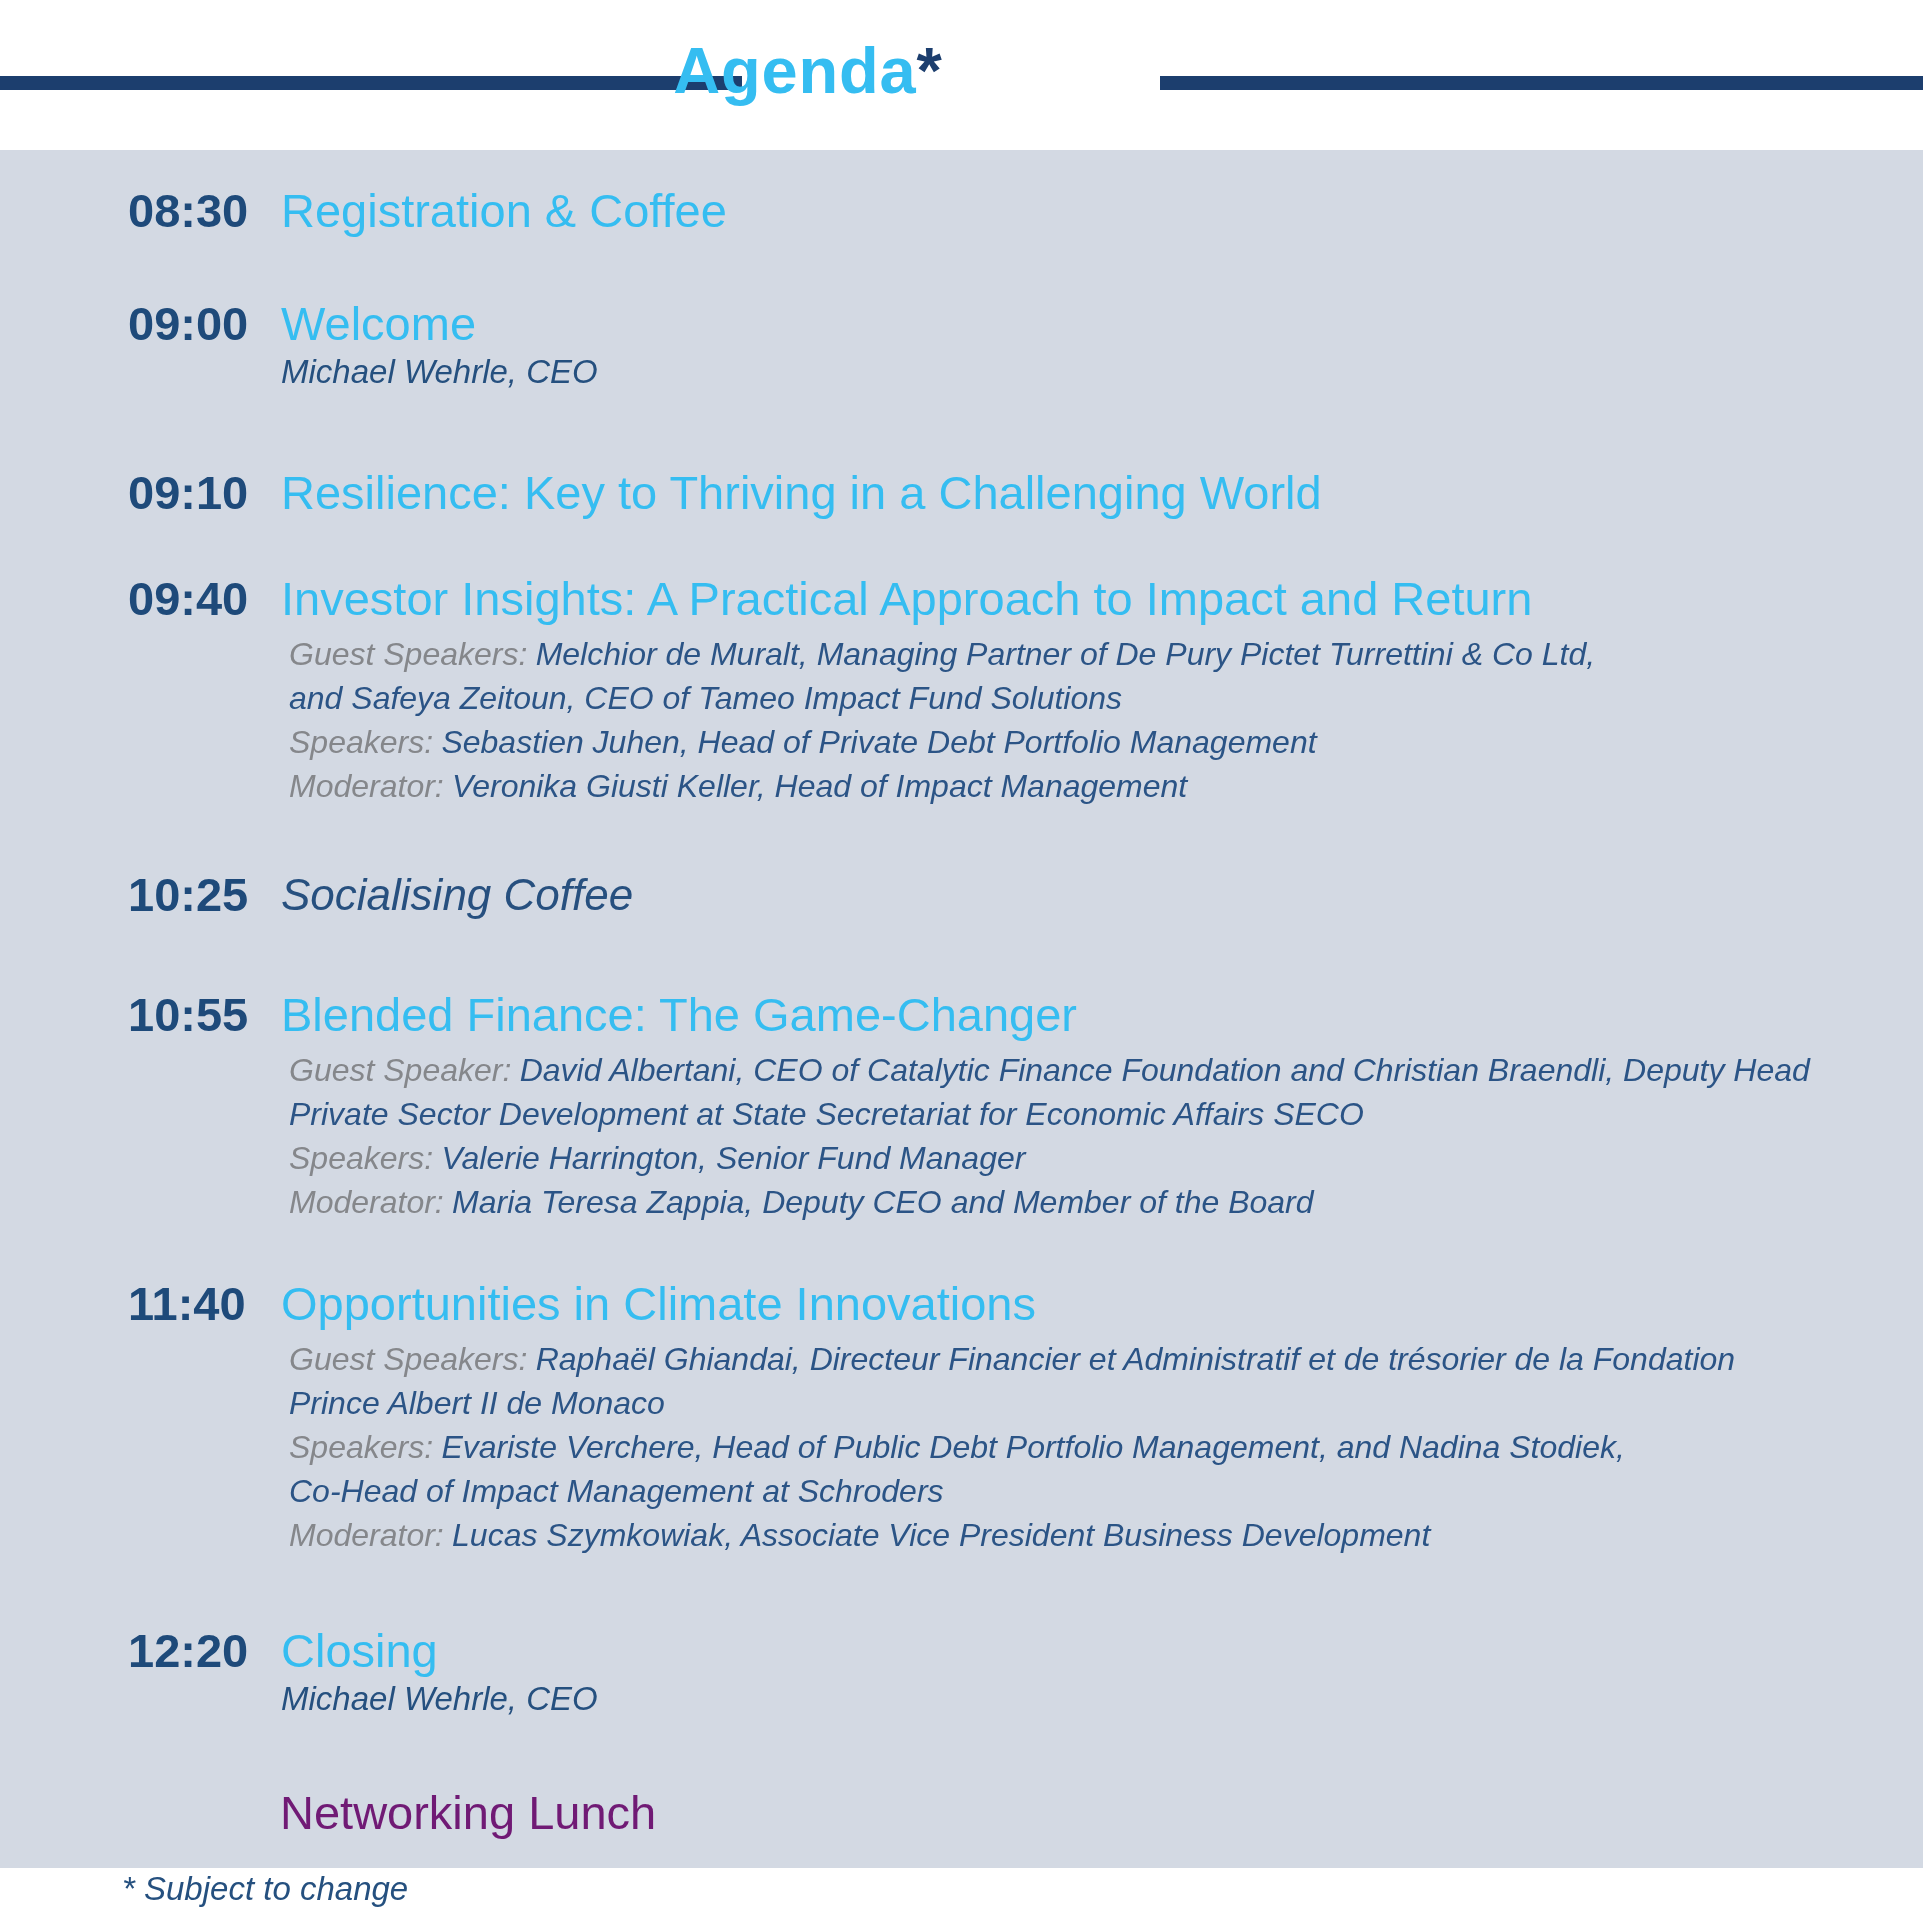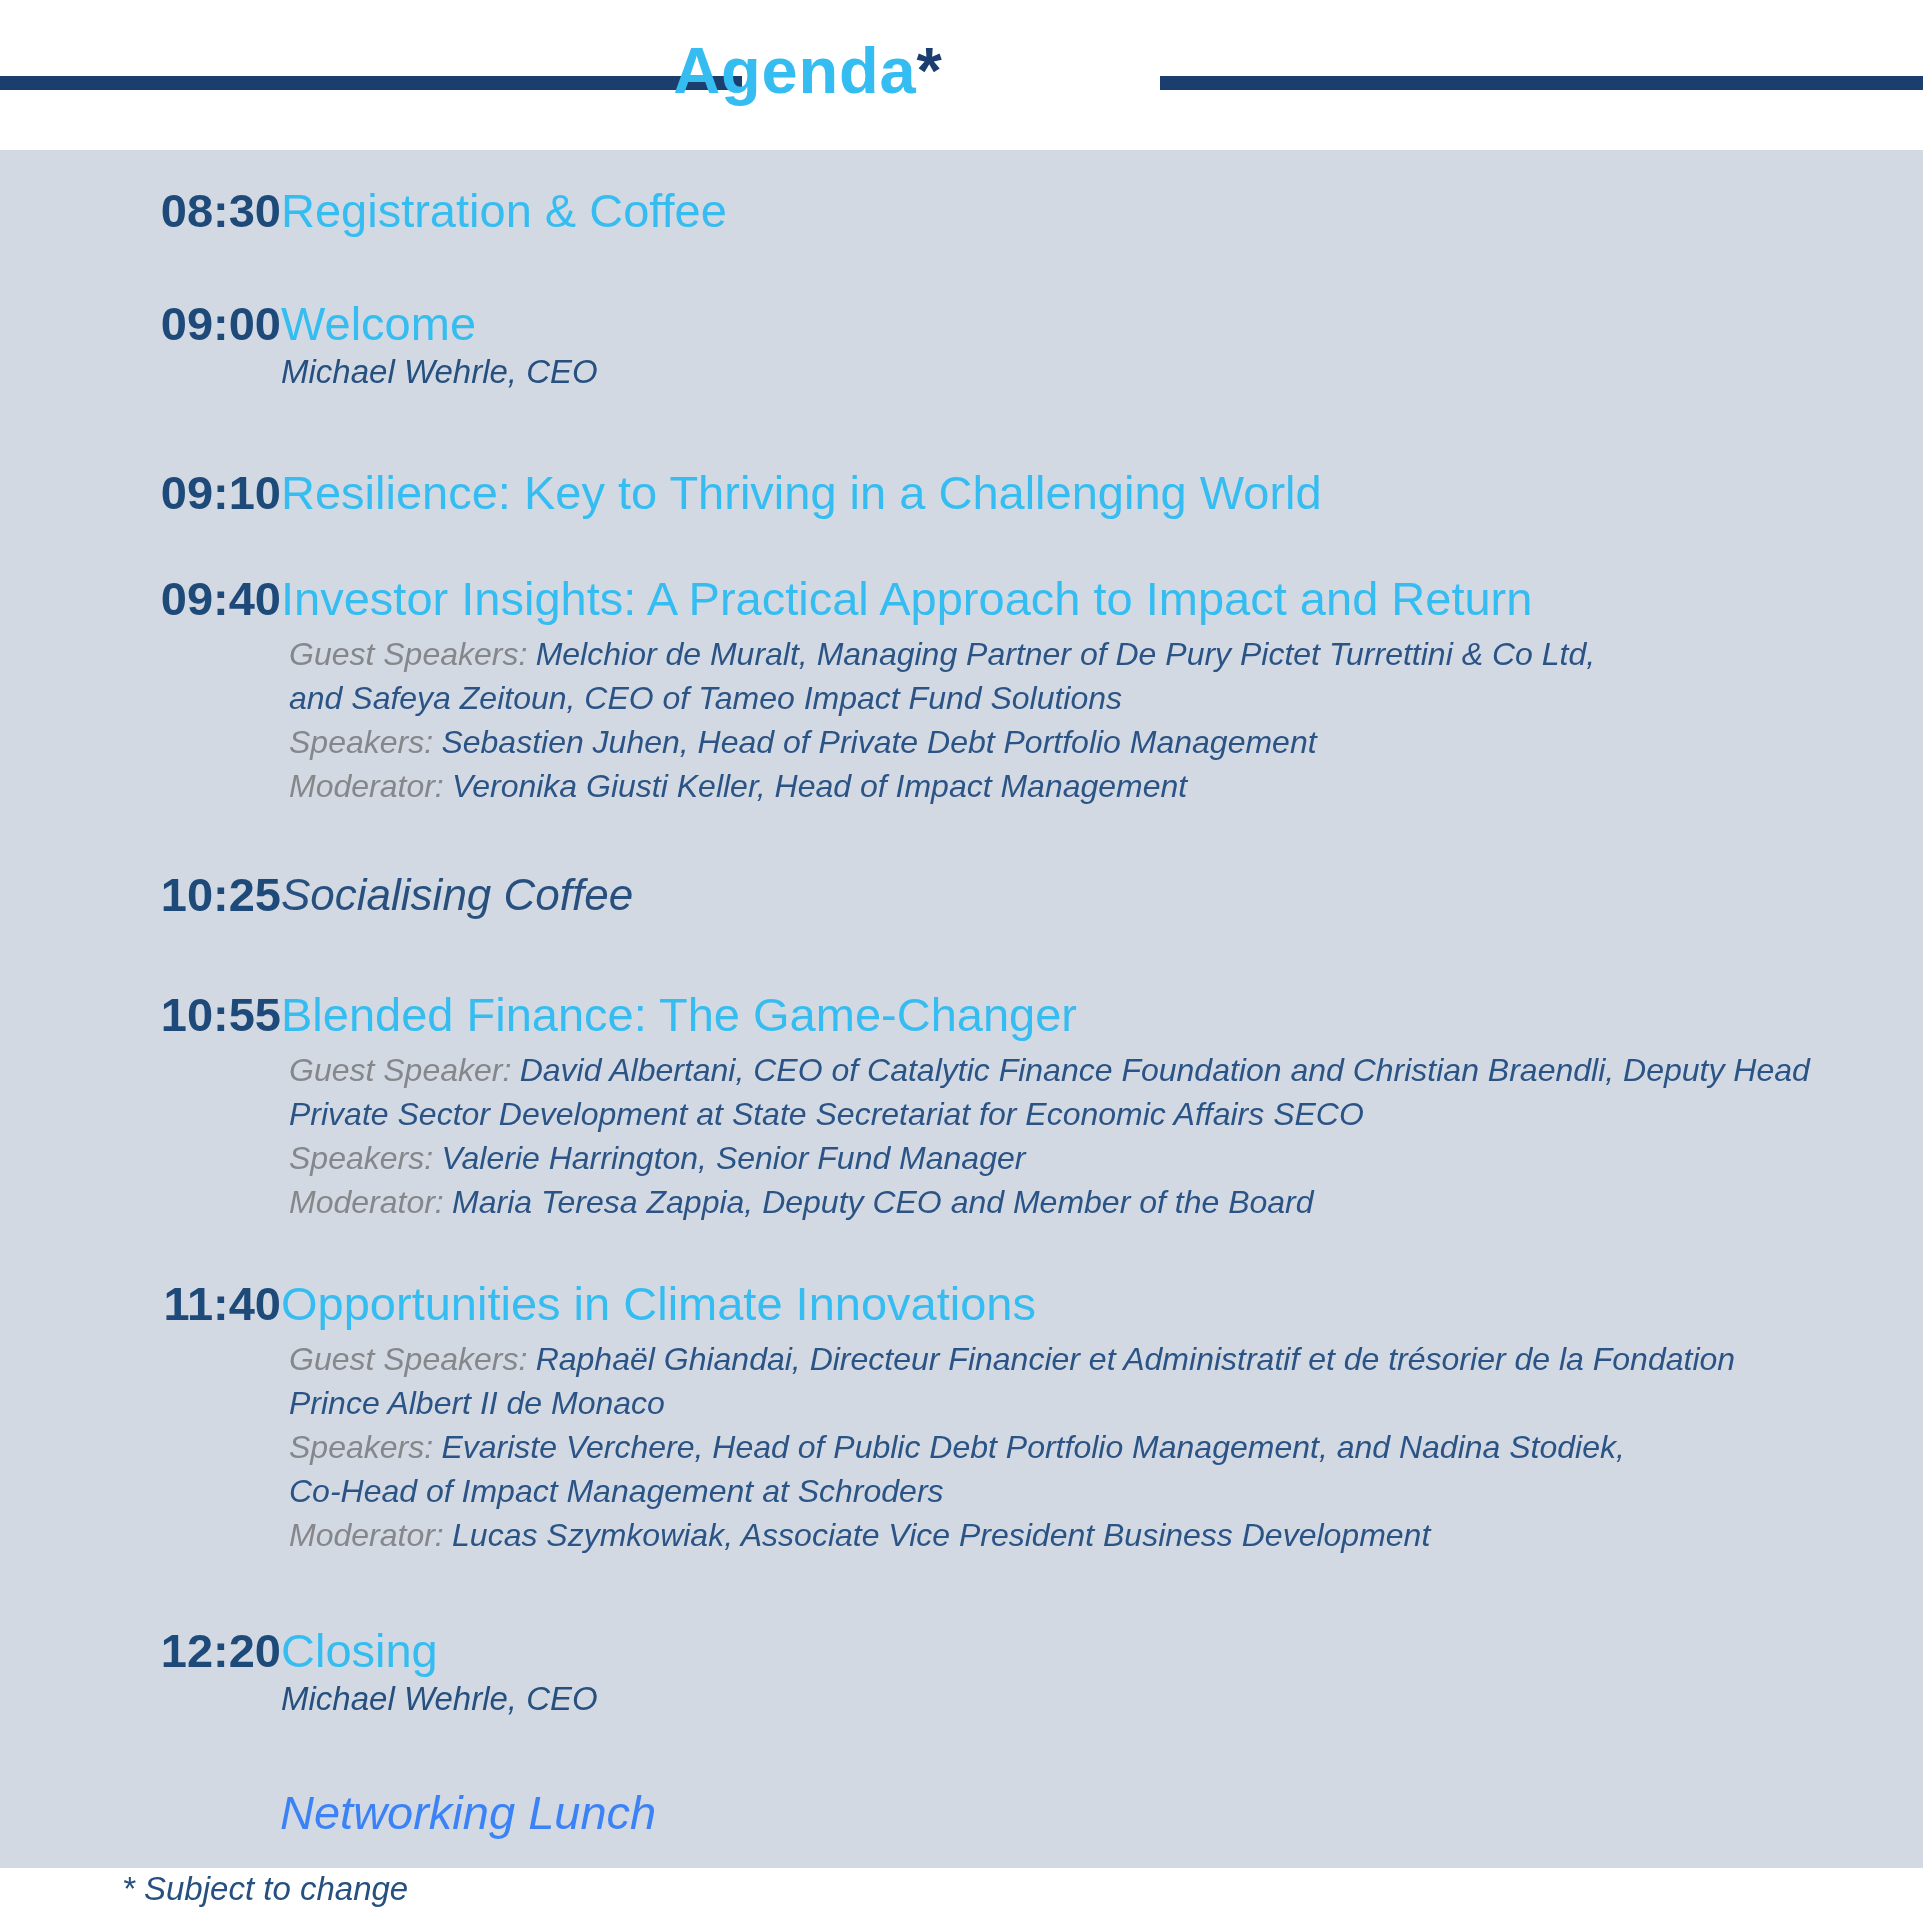--- a/index.html
+++ b/index.html
@@ -58,40 +58,38 @@
     align-items: flex-start;
   }
   .time {
     flex: 0 0 153px;
     width: 153px;
     font-size: 47px;
     line-height: 51px;
     font-weight: 700;
     color: #1E4A7A;
     white-space: nowrap;
-    text-align: right;
   }
   .content { flex: 1; min-width: 0; }
   .title {
     font-size: 47px;
     line-height: 51px;
     font-weight: 400;
     color: #35BDF1;
     white-space: nowrap;
   }
   .title.tcoffee {
     color: #27507F;
     font-weight: 500;
     font-style: italic;
     font-size: 44px;
   }
   .title.tlunch {
-    color: #3b82f6;
+    color: #701a75;
     font-weight: 500;
-    font-style: italic;
   }
   .subtitle {
     margin-top: 2px;
     font-size: 33px;
     line-height: 42px;
     font-style: italic;
     color: #25507F;
     white-space: nowrap;
   }
   .details { margin-top: 7.5px; }

